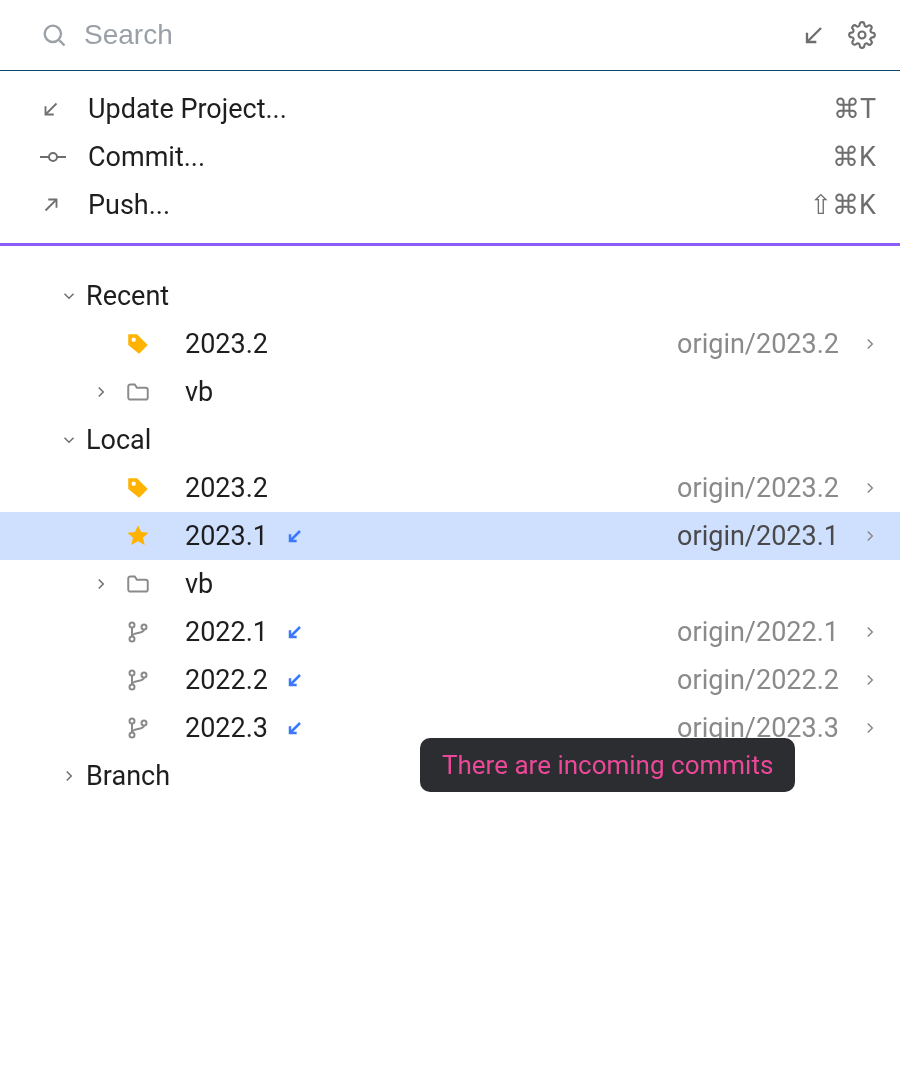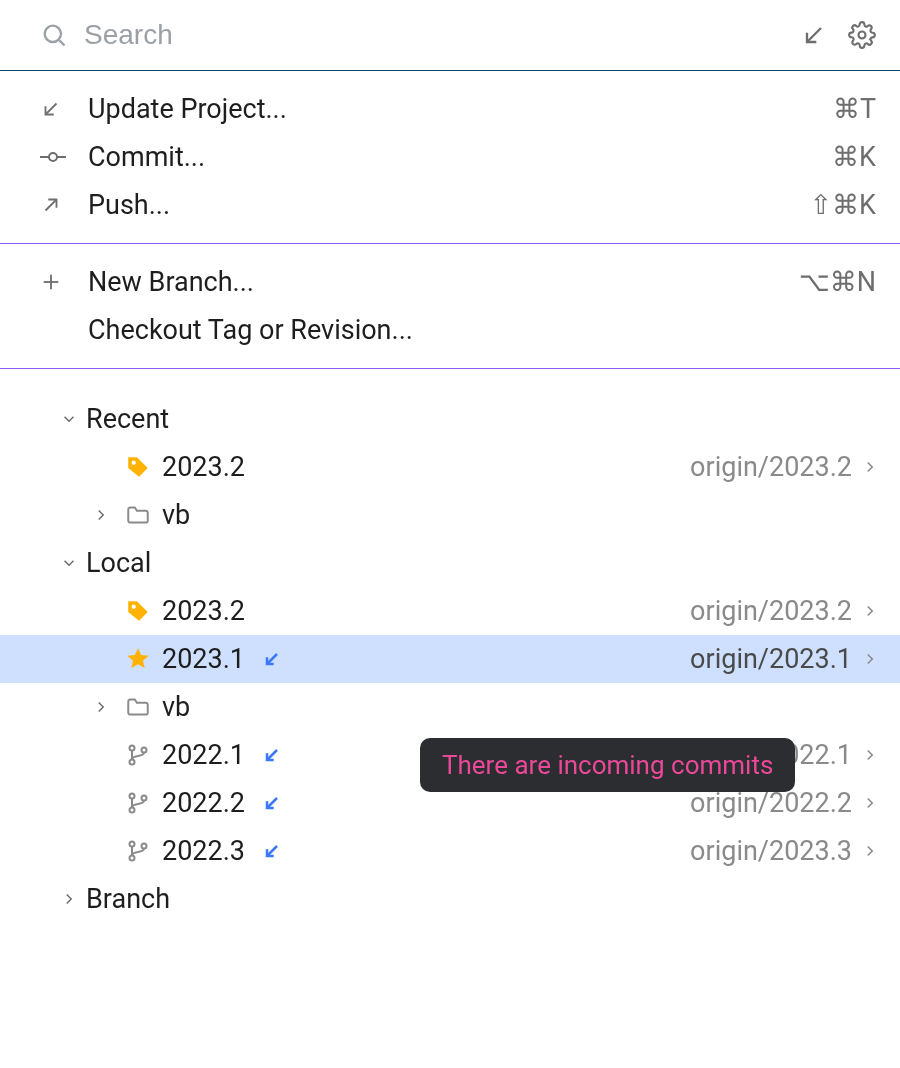--- a/index.html
+++ b/index.html
@@ -50,21 +50,21 @@
     color: #6e6e6e;
   }
   .header-icon-btn {
     width: 28px; height: 28px;
     display: flex; align-items: center; justify-content: center;
     color: #6e6e6e;
     cursor: pointer;
   }
 
   .section-divider {
-    border-bottom: 1px solid #8b5cf6;
+    border-bottom: 3px solid #8b5cf6;
   }
 
   
   .action-row {
     display: flex;
     align-items: center;
     padding: 8px 24px 8px 40px;
     min-height: 48px;
     cursor: pointer;
   }
@@ -131,32 +131,33 @@
     display: flex;
     align-items: center;
     justify-content: center;
     flex-shrink: 0;
     margin-right: 6px;
   }
   .leaf-label {
     font-size: 27px;
     color: #1e1e1e;
     margin-right: 10px;
+    margin-left: 23px;
   }
   .incoming-indicator {
     color: #3b78ff;
     width: 22px; height: 22px;
     display: flex; align-items: center; justify-content: center;
     margin-left: 6px;
   }
   .spacer { flex: 1; }
   .remote-name {
     font-size: 27px;
     color: #8a8a8a;
-    margin-right: 6px;
+    margin-right: 19px;
   }
   .chev-right-cell {
     width: 24px;
     display: flex; align-items: center; justify-content: center;
     color: #8a8a8a;
   }
 
   
   .tag-icon-svg { width: 26px; height: 26px; }
   .folder-icon-svg { width: 26px; height: 26px; color: #8a8a8a; fill: none; stroke: currentColor; }
@@ -231,36 +232,20 @@
         <svg width="22" height="22" viewBox="0 0 24 24" fill="none" stroke="currentColor" stroke-width="2">
           <line x1="6" y1="18" x2="18" y2="6"></line>
             <polyline points="9,6 18,6 18,15"></polyline>
         </svg>
       </span>
       <span class="row-label">Push...</span>
       <span class="shortcut">⇧⌘K</span>
     </div>
   </div>
 
-  <div class="actions-group section-divider">
-    <div class="action-row">
-      <span class="row-icon">
-        <svg width="22" height="22" viewBox="0 0 24 24" fill="none" stroke="currentColor" stroke-width="2">
-          <line x1="12" y1="4" x2="12" y2="20"></line>
-            <line x1="4" y1="12" x2="20" y2="12"></line>
-        </svg>
-      </span>
-      <span class="row-label">New Branch...</span>
-      <span class="shortcut">⌥⌘N</span>
-    </div>
-    <div class="action-row">
-      <span class="row-icon"></span>
-      <span class="row-label">Checkout Tag or Revision...</span>
-    </div>
-  </div>
 
   <div class="tree-row" style="margin-top:26px;">
     <span class="chev-cell indent-1">
       <svg viewBox="0 0 24 24" fill="none" stroke="currentColor" stroke-width="2">
           <polyline points="6 9 12 15 18 9"></polyline>
         </svg>
     </span>
     <span class="group-label">Recent</span>
   </div>
 

